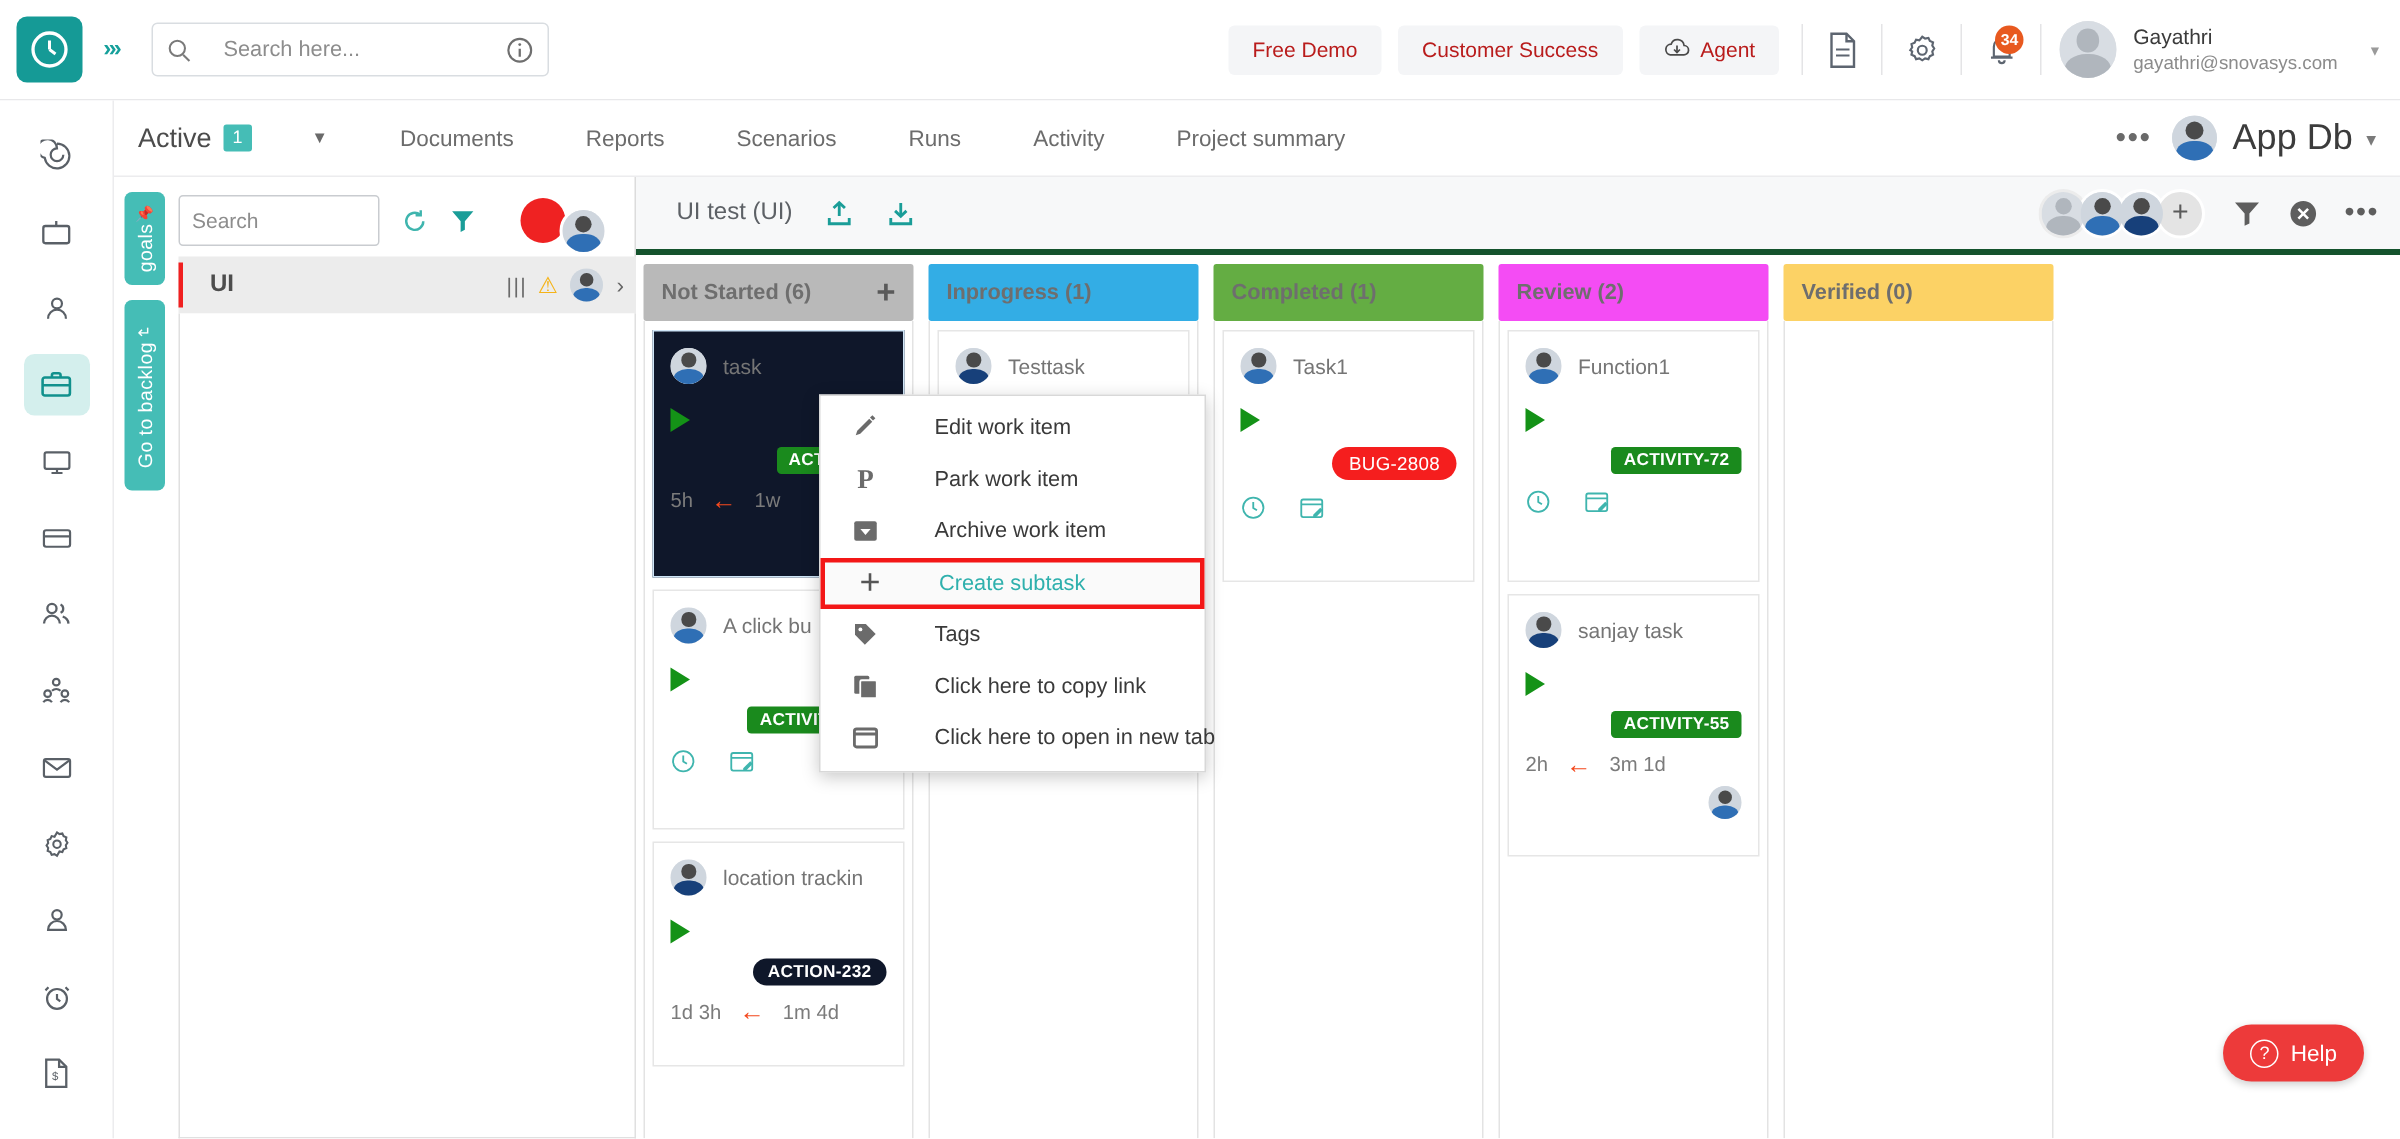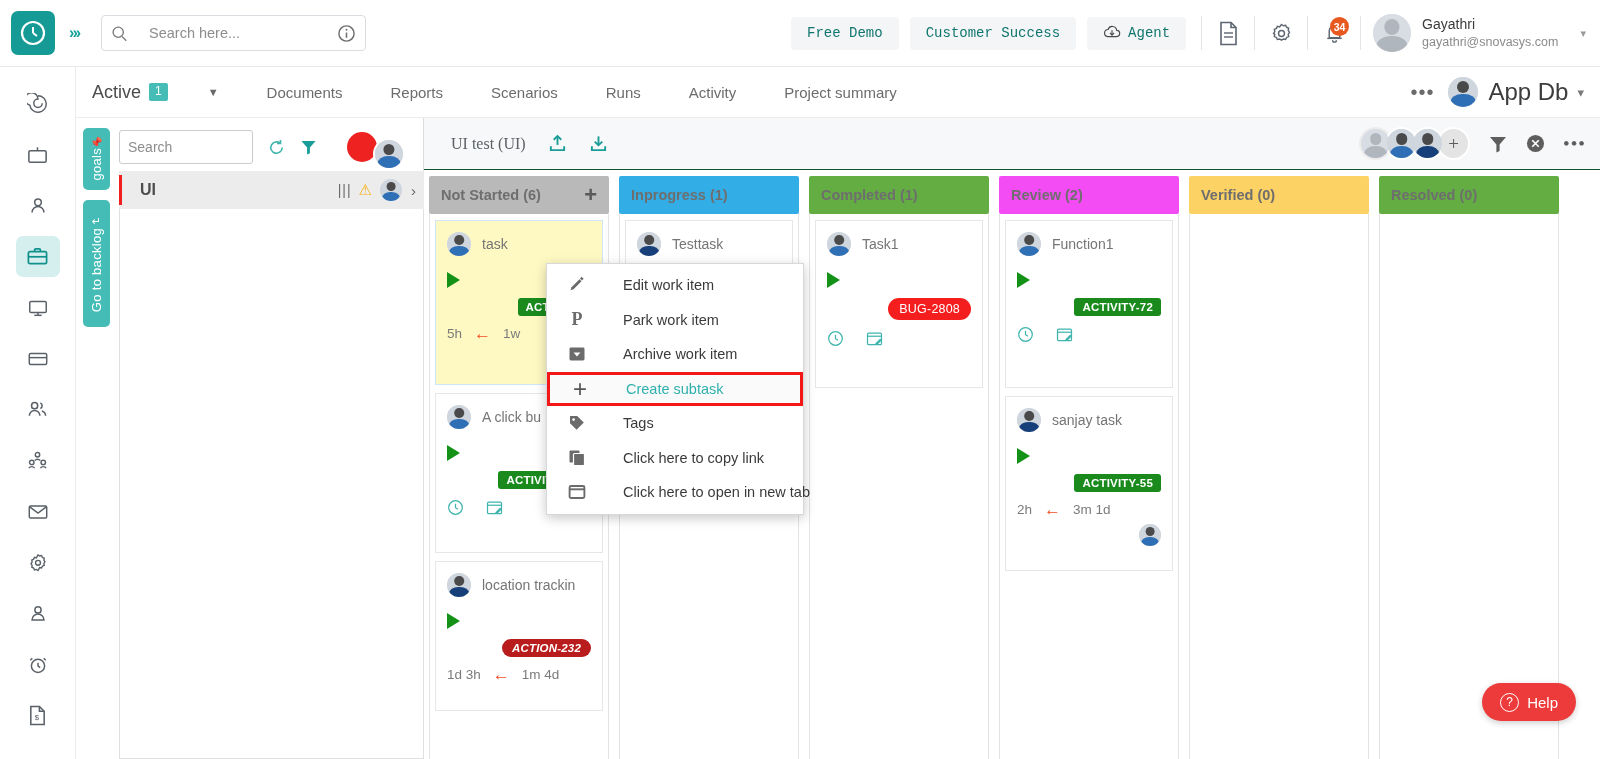--- a/index.html
+++ b/index.html
@@ -39,23 +39,23 @@
     border: 0; outline: 0; flex: 1 1 auto; font-size: 14.5px;
     color: #555; font-family: "Liberation Sans", sans-serif;
     margin-left: 21px; background: transparent;
   }
   #global-search input::placeholder { color: #8d8d8d; }
   .info-icon { width: 19px; height: 19px; flex: 0 0 auto; }
 
   #header-right { margin-left: auto; display: flex; align-items: center; padding-right: 14px; }
   .hdr-btn {
     height: 33px; padding: 0 16px; border-radius: 4px; background: #f4f5f7;
-    color: #0f766e; font-size: 14px; display: flex; align-items: center;
+    color: #b91c1c; font-size: 14px; display: flex; align-items: center;
     margin-right: 11px; border: 0; cursor: pointer;
-    font-family: Liberation Mono, monospace; white-space: nowrap;
+    font-family: Liberation Sans, sans-serif; white-space: nowrap;
   }
   .hdr-btn .agent-ic { margin-right: 7px; display:flex; }
   .hdr-divider { width: 1px; height: 34px; background: #e4e4e6; margin: 0 4px; }
   .hdr-icon {
     width: 44px; height: 40px; display: flex; align-items: center; justify-content: center;
     cursor: pointer; position: relative;
   }
   #notif-badge {
     position: absolute; top: 4px; right: 7px; min-width: 19px; height: 19px;
     border-radius: 10px; background: #e8591f; color: #fff; font-size: 10.5px;
@@ -155,22 +155,22 @@
 
   #panel-body {
     position: absolute; left: 43px; top: 91px; width: 305px; bottom: 0;
     border: 1px solid #e0e0e0; border-top: 0; background: #fff;
   }
 
   
   #board { position: absolute; left: 424px; top: 118px; width: 1176px; height: 641px; background:#fff; }
   #board-header {
     position: absolute; left: 0; top: 0; width: 1176px; height: 52px;
-    background: #f7f8f9; border-bottom: 1px solid #14532d;
-    display: flex; align-items: center; font-family: Liberation Serif, serif;
+    background: #f7f8f9; border-bottom: 4px solid #14532d;
+    display: flex; align-items: center;
   }
   #board-name { font-size: 16px; color: #5d6166; margin-left: 27px; }
   .board-hdr-ic { margin-left: 22px; cursor: pointer; display:flex; }
   #board-header-right { margin-left: auto; display: flex; align-items: center; padding-right: 14px; }
   .stack-av {
     width: 33px; height: 33px; border-radius: 50%; background: #dfe3e8; overflow:hidden;
     border: 2px solid #fff; margin-left: -7px; flex: 0 0 auto;
     display:flex; align-items:flex-end; justify-content:center;
   }
   .stack-av.ghost { background: #ececec; margin-left: 0; border-color: transparent; }
@@ -190,34 +190,34 @@
   .col-header .plus-col { margin-left: auto; font-size: 22px; color: #5a5a5a; cursor: pointer; line-height:1; }
   .col-body {
     position: absolute; top: 44px; left: 5px; right: 5px; bottom: 0;
     border-left: 1px solid #e3e3e3; border-right: 1px solid #e3e3e3;
     background: #fff; padding: 6px 0 0 0; overflow: hidden;
   }
   .card {
     margin: 0 5px 8px 5px; border: 1px solid #e6e6e6; background: #fff;
     padding: 11px 11px 12px 11px; min-height: 80px; cursor: pointer; position: relative;
   }
-  .card.selected { background: #fef9c3; border-color: #cfe6f8; }
+  .card.selected { background: #0f172a; border-color: #cfe6f8; }
   .card-top { display: flex; align-items: center; }
   .card-av { width: 24px; height: 24px; border-radius: 50%; overflow:hidden; background:#dfe3e8; flex:0 0 auto; }
   .card-title { margin-left: 11px; font-size: 14px; color: #757575; white-space: nowrap; overflow: hidden; }
   .card-play { margin-top: 16px; width: 0; height: 0;
     border-left: 13px solid #149217; border-top: 8px solid transparent; border-bottom: 8px solid transparent; }
   .tag-row { display: flex; justify-content: flex-end; margin-top: 10px; }
   .tag {
     font-size: 11.5px; color: #fff; padding: 3px 8px; border-radius: 3px;
     font-weight: 700; letter-spacing: .2px;
   }
   .tag.green { background: #1a8a1d; }
   .tag.red { background: #f51e1e; border-radius: 12px; padding: 4px 11px; font-weight: 400; font-size: 12.5px; }
-  .tag.orange { background: #b91c1c; color: #fff; border-radius: 11px; padding: 3px 10px; font-style: italic; }
+  .tag.orange { background: #0f172a; color: #fff; border-radius: 11px; padding: 3px 10px; }
   .est-row { display: flex; align-items: center; margin-top: 9px; font-size: 13.5px; color: #7b7b7b; }
   .est-row .arrow { color: #f4491e; margin: 0 12px; font-size: 17px; line-height: 1; }
   .mini-ic-row { display: flex; align-items: center; margin-top: 10px; }
   .mini-ic-row .mi { margin-right: 22px; display:flex; }
   .card-foot-av { width: 22px; height: 22px; border-radius: 50%; overflow:hidden; background:#dfe3e8; margin-left:auto; flex:0 0 auto;}
 
   
   #ctx-menu {
     position: absolute; left: 546px; top: 263px; width: 258px;
     background: #fff; border: 1px solid #d8d8d8;
@@ -718,26 +718,20 @@
       </div>
     </div>
 
     <div class="column">
       <div class="col-header" style="background:#fcd265;">
         <span>Verified (0)</span>
       </div>
       <div class="col-body"></div>
     </div>
 
-    <div class="column">
-      <div class="col-header" style="background:#64ad43;">
-        <span>Resolved (0)</span>
-      </div>
-      <div class="col-body"></div>
-    </div>
 
   </div>
 </div>
 
 <div id="ctx-menu">
   <div class="ctx-item">
     <span class="cic">
       <svg width="18" height="18" viewBox="0 0 18 18">
           <path d="M2.5 14.2l1-3 8-8 2 2-8 8z" fill="#6b6b6b"></path>
           <path d="M12 2.4l1.6-1.6 2 2L14 4.4z" fill="#6b6b6b"></path>

